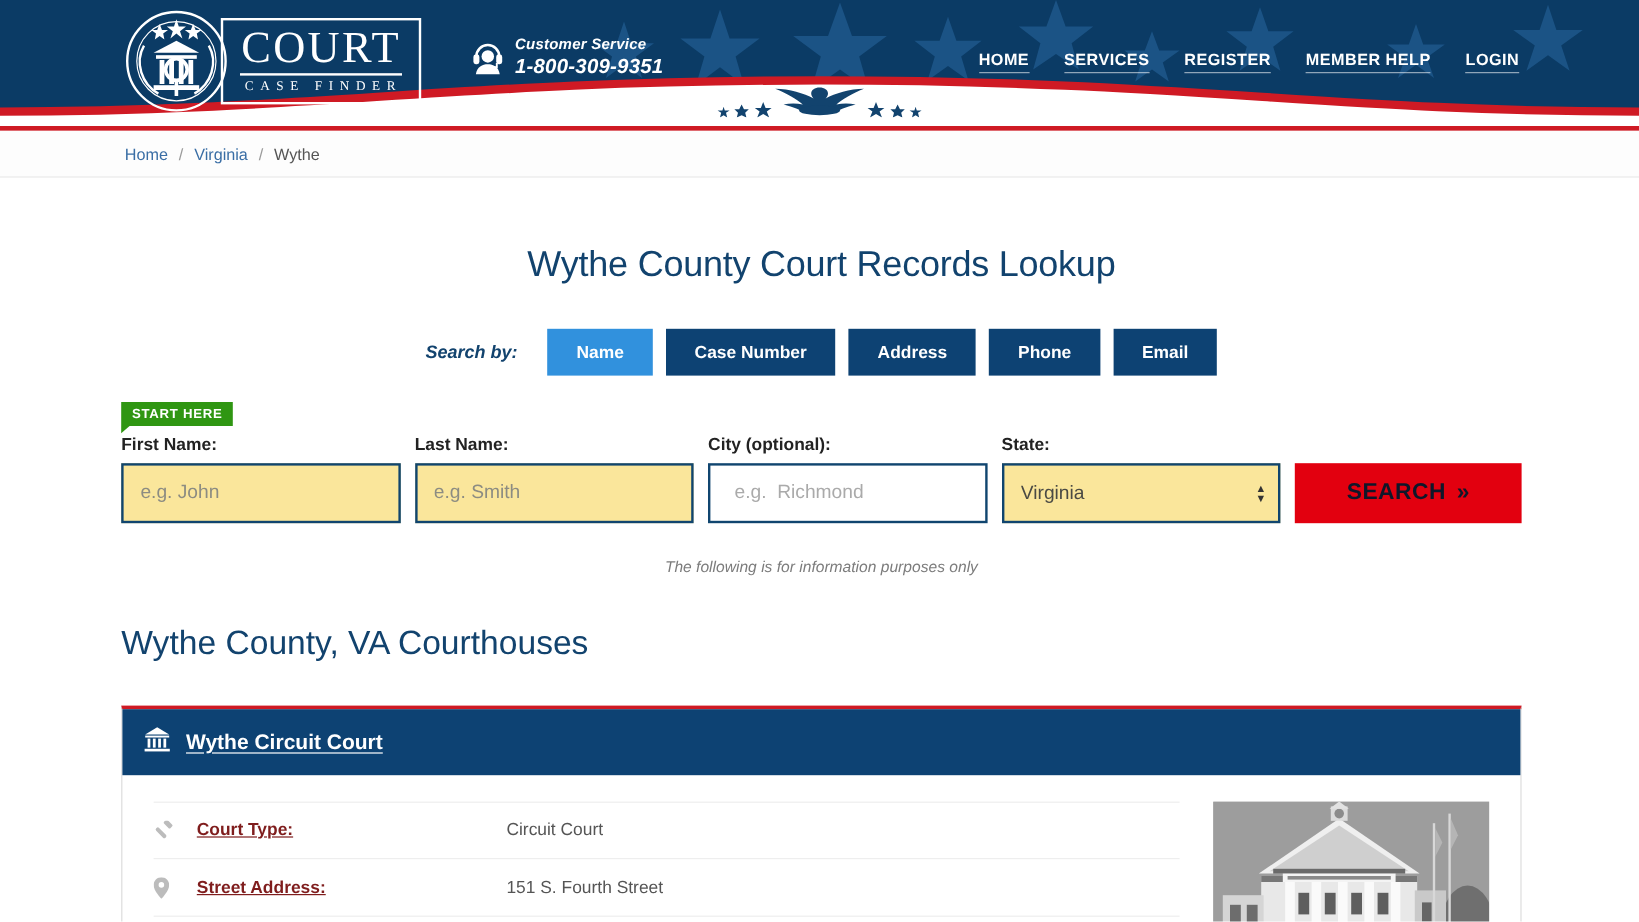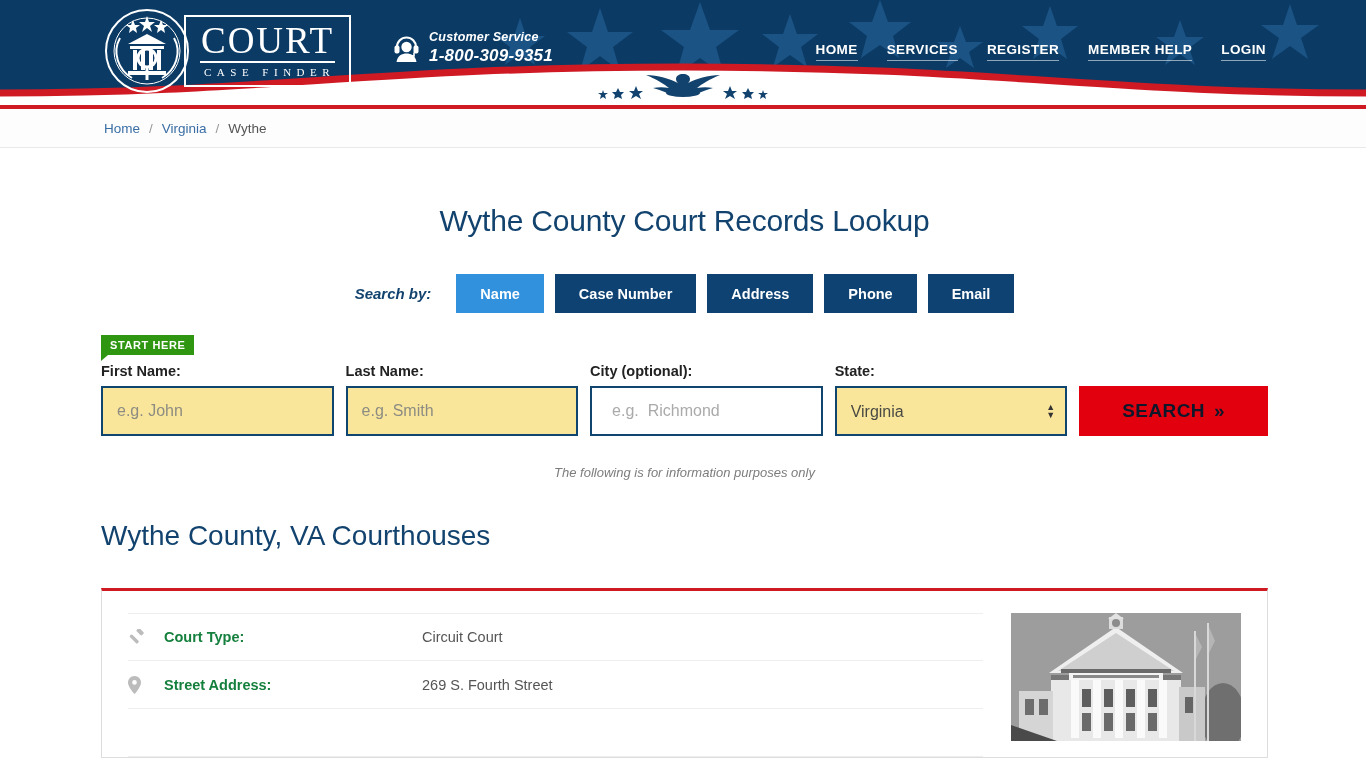--- a/index.html
+++ b/index.html
@@ -220,21 +220,21 @@
   .card-body { display:flex; padding:22px 26px 0 26px; gap:28px; }
   .card-rows { flex:1; }
   .drow {
     display:flex; align-items:center;
     height:48px;
     border-bottom:1px solid #eeeeee;
     font-size:14.5px;
   }
   .drow:first-child { border-top:1px solid #eeeeee; }
   .drow .ic { width:36px; flex:none; color:#b9b9b9; display:flex; align-items:center; }
-  .drow .lb { width:258px; font-weight:bold; color:#15803d; }
+  .drow .lb { width:258px; font-weight:bold; color:#7f1d1d;text-decoration:underline; }
   .drow .vl { color:#555; }
   .card-photo { width:230px; flex:none; }
   .photo-img {
     width:230px; height:128px;
     background:#a9a9a9;
     position:relative; overflow:hidden;
     filter:grayscale(1);
   }
 </style>
 </head>
@@ -401,20 +401,36 @@
         <span>»</span>
       </button>
     </div>
   </div>
 
   <div class="disclaimer">The following is for information purposes only</div>
 
   <h2 class="section-title">Wythe County, VA Courthouses</h2>
 
   <div class="card">
+    <div class="card-head">
+      <span class="bank-icon">
+        <svg width="22" height="22" viewBox="0 0 22 22">
+          <g fill="#ffffff">
+            <polygon points="11,1 21,7 1,7"></polygon>
+            <rect x="1" y="8" width="20" height="1.6"></rect>
+            <rect x="3" y="10.5" width="2.3" height="7.5"></rect>
+            <rect x="7.4" y="10.5" width="2.3" height="7.5"></rect>
+            <rect x="11.8" y="10.5" width="2.3" height="7.5"></rect>
+            <rect x="16.2" y="10.5" width="2.3" height="7.5"></rect>
+            <rect x="0.5" y="19" width="21" height="2.2"></rect>
+          </g>
+        </svg>
+      </span>
+      <a href="#">Wythe Circuit Court</a>
+    </div>
 
     <div class="card-body">
       <div class="card-rows">
 
         <div class="drow">
           <span class="ic">
             <svg width="17" height="17" viewBox="0 0 17 17">
               <g fill="#bcbcbc">
                 <rect x="8.5" y="0.5" width="7.5" height="4.2" rx="1.3" transform="rotate(45 12 2.5)"></rect>
                 <rect x="1" y="8" width="11" height="3.4" rx="1.5" transform="rotate(45 6 9.5)"></rect>
@@ -426,21 +442,21 @@
         </div>
 
         <div class="drow">
           <span class="ic">
             <svg width="13" height="18" viewBox="0 0 13 18">
               <path d="M6.5 0 C2.9 0 0 2.9 0 6.5 C0 11.4 6.5 18 6.5 18 C6.5 18 13 11.4 13 6.5 C13 2.9 10.1 0 6.5 0 Z" fill="#bcbcbc"></path>
               <circle cx="6.5" cy="6.4" r="2.3" fill="#ffffff"></circle>
             </svg>
           </span>
           <span class="lb">Street Address:</span>
-          <span class="vl">269 S. Fourth Street</span>
+          <span class="vl">151 S. Fourth Street</span>
         </div>
 
         <div class="drow">
           
           
           
         </div>
 
       </div>
 

